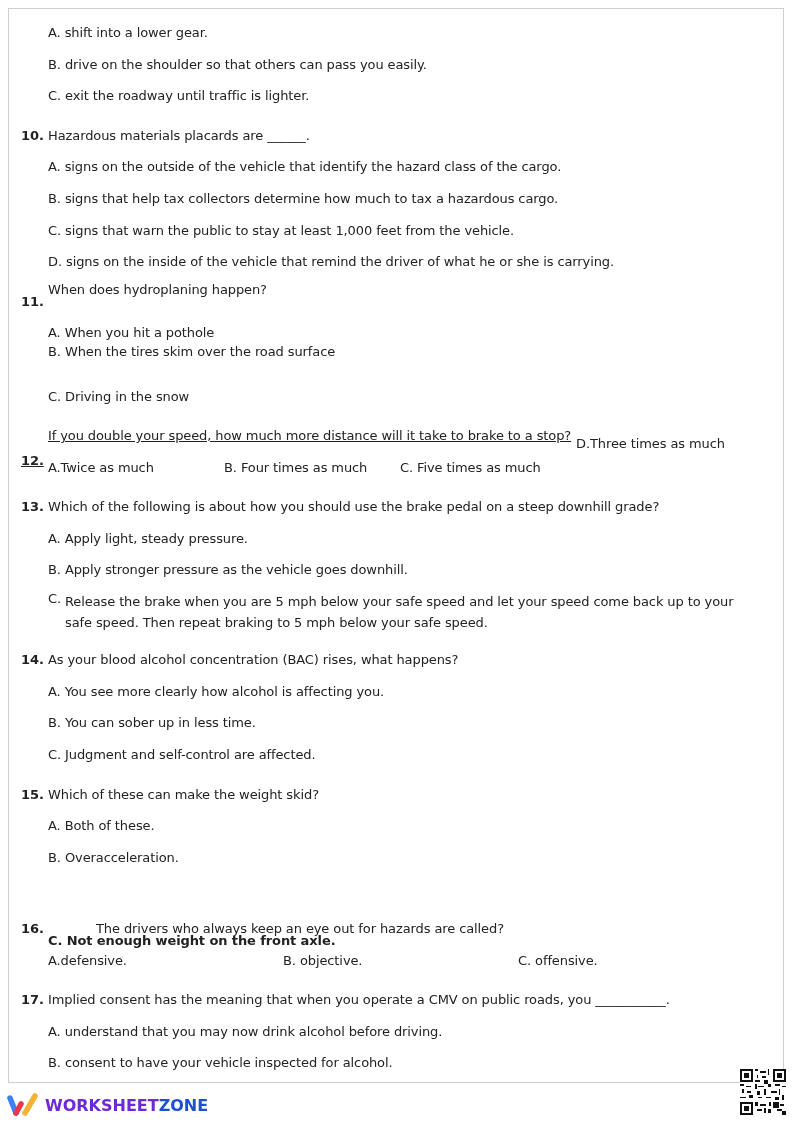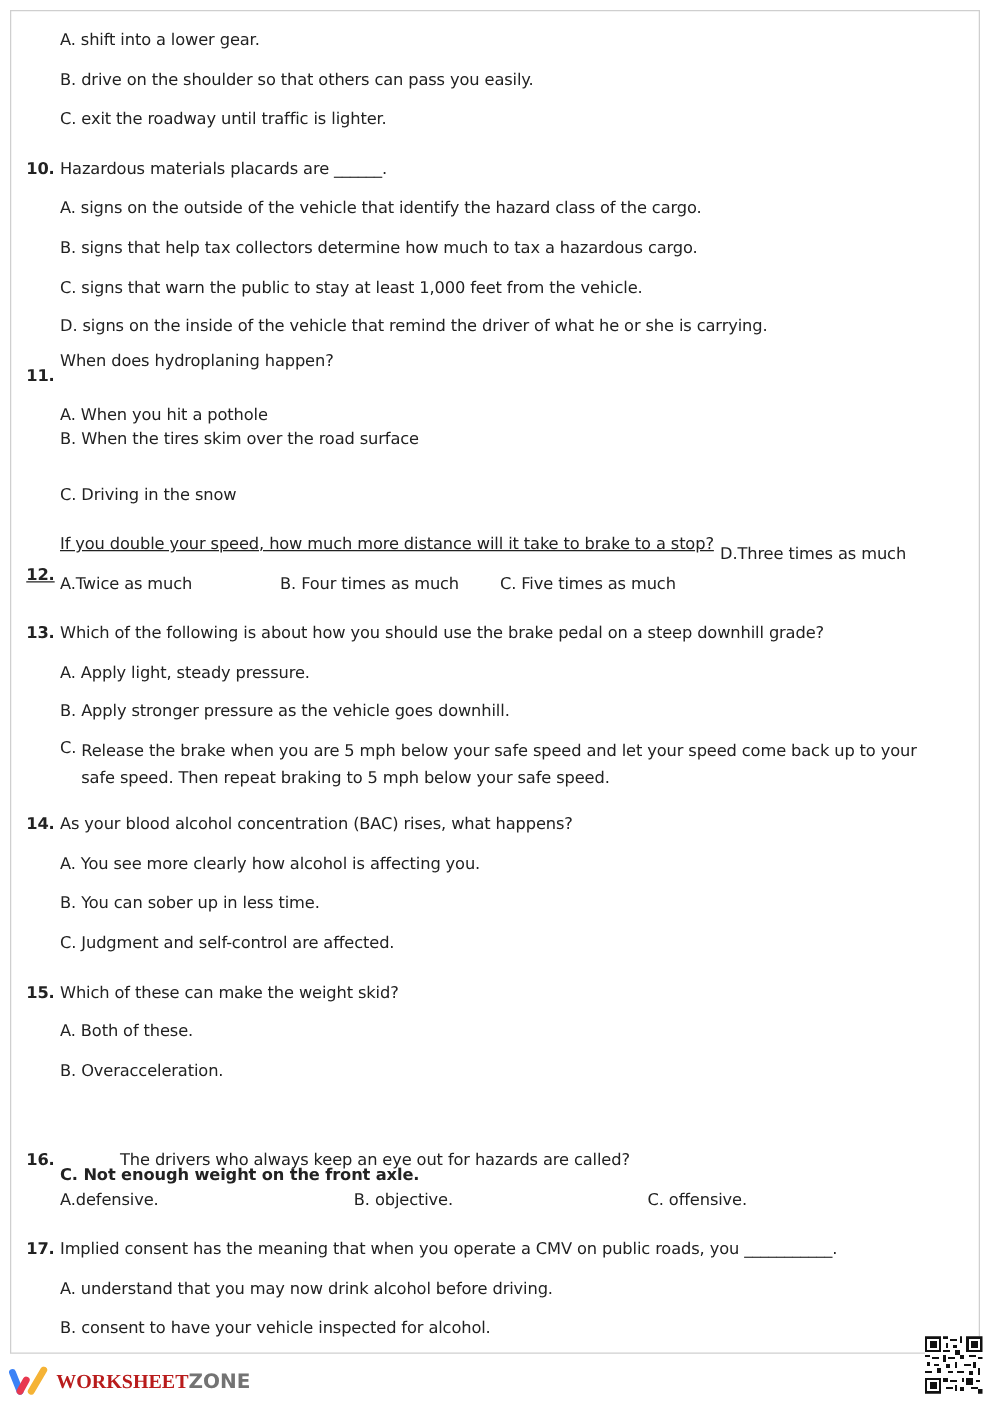--- a/index.html
+++ b/index.html
@@ -6,22 +6,22 @@
     body { width: 793px; height: 1122px; position: relative; overflow: hidden;
            font-family: "DejaVu Sans", "Liberation Sans", sans-serif; color: #222; }
     .frame { position: absolute; left: 8px; top: 8px; width: 776px; height: 1075px;
              border: 1px solid #cfcfcf; box-sizing: border-box; }
     .abs { position: absolute; white-space: nowrap; font-size: 13px; line-height: 16px; letter-spacing: -0.1px; }
     .qnum { font-weight: bold; }
     .opt { }
     .wrap2 { white-space: normal; width: 680px; line-height: 21px; }
     .footer-logo { position: absolute; left: 6px; top: 1093px; height: 24px; display: flex; align-items: center; }
     .logo-text { font-family: "DejaVu Sans", sans-serif; font-weight: bold; font-size: 16px; letter-spacing: 0px; margin-left: 5px; }
-    .logo-a { color: #b91c1c; font-family: Liberation Serif, serif; }
-    .logo-b { color: #737373; text-align: center; }
+    .logo-a { color: #6d28d9; }
+    .logo-b { color: #1d4ed8; text-align: center; }
     .scan { position: absolute; left: 471px; top: 1094px; font-family: "Liberation Sans", sans-serif; font-size: 19.5px; color: #111; white-space: nowrap; margin-top: 40px; }
     .qr { position: absolute; left: 740px; top: 1069px; width: 46px; height: 46px; }
   </style>
 </head>
 <body>
 
 <div class="frame"></div>
 
 <div>
   <div class="abs opt" style="left:48px; top:25px;"><span>A.</span> <span>shift into a lower gear.</span></div>

